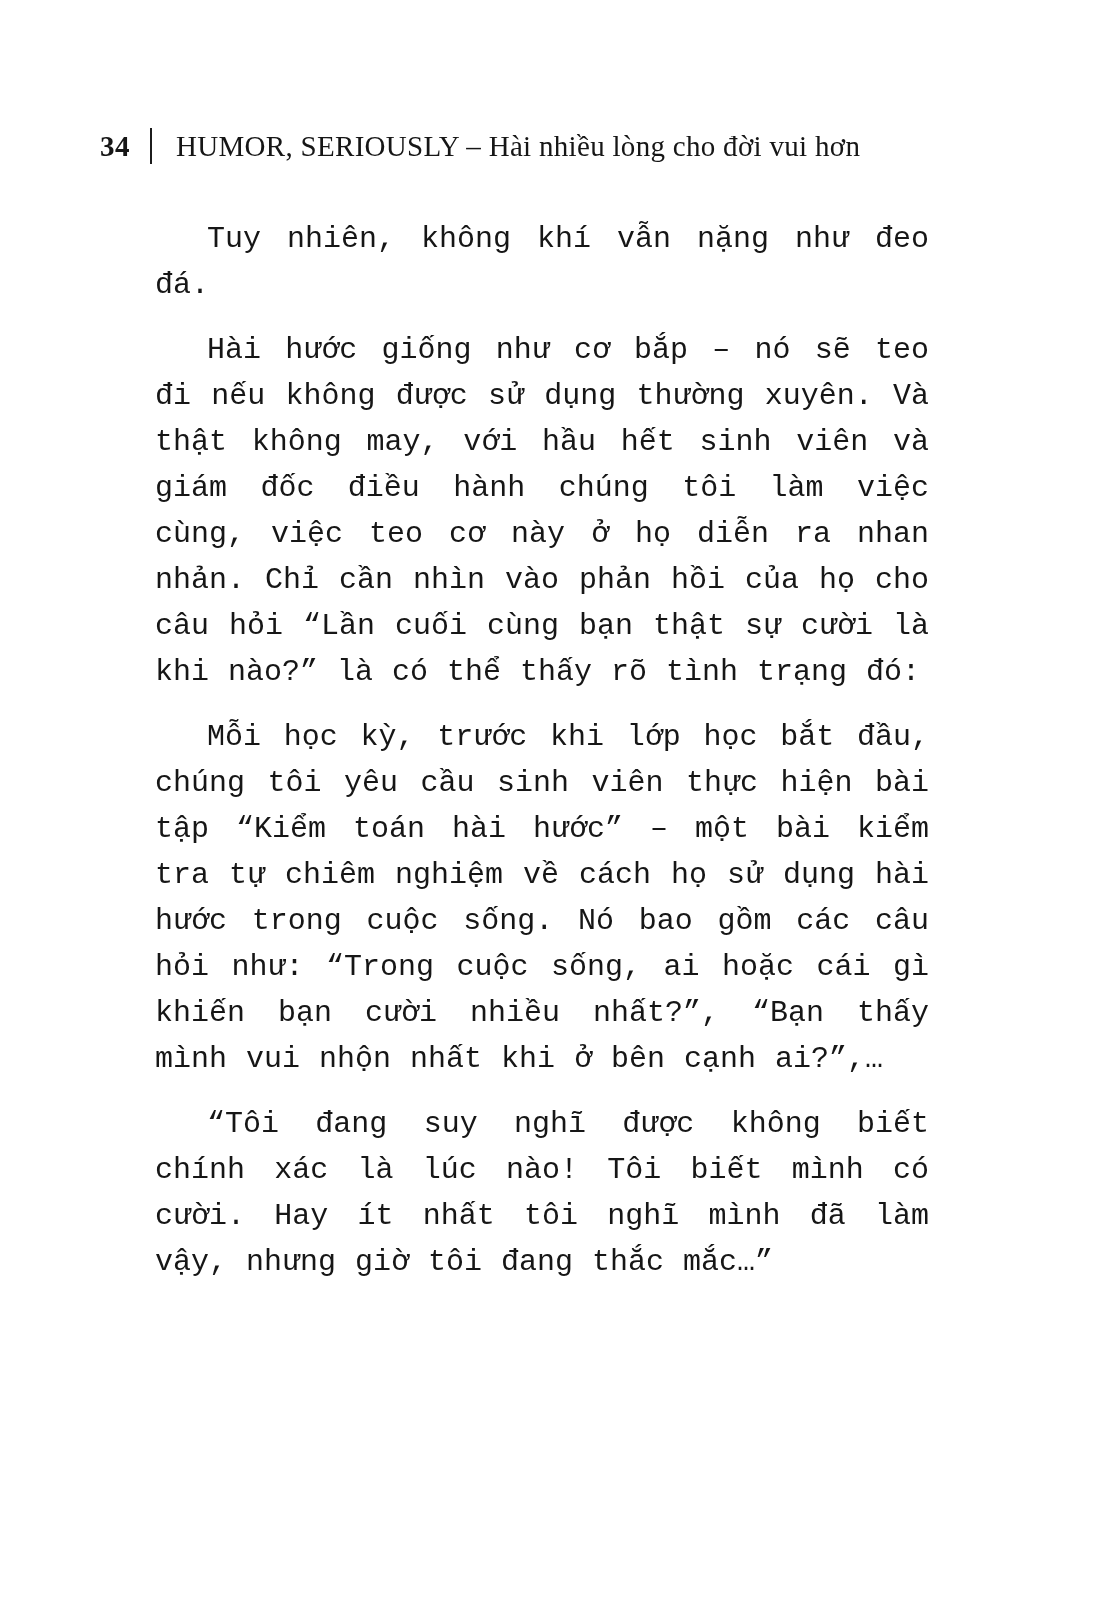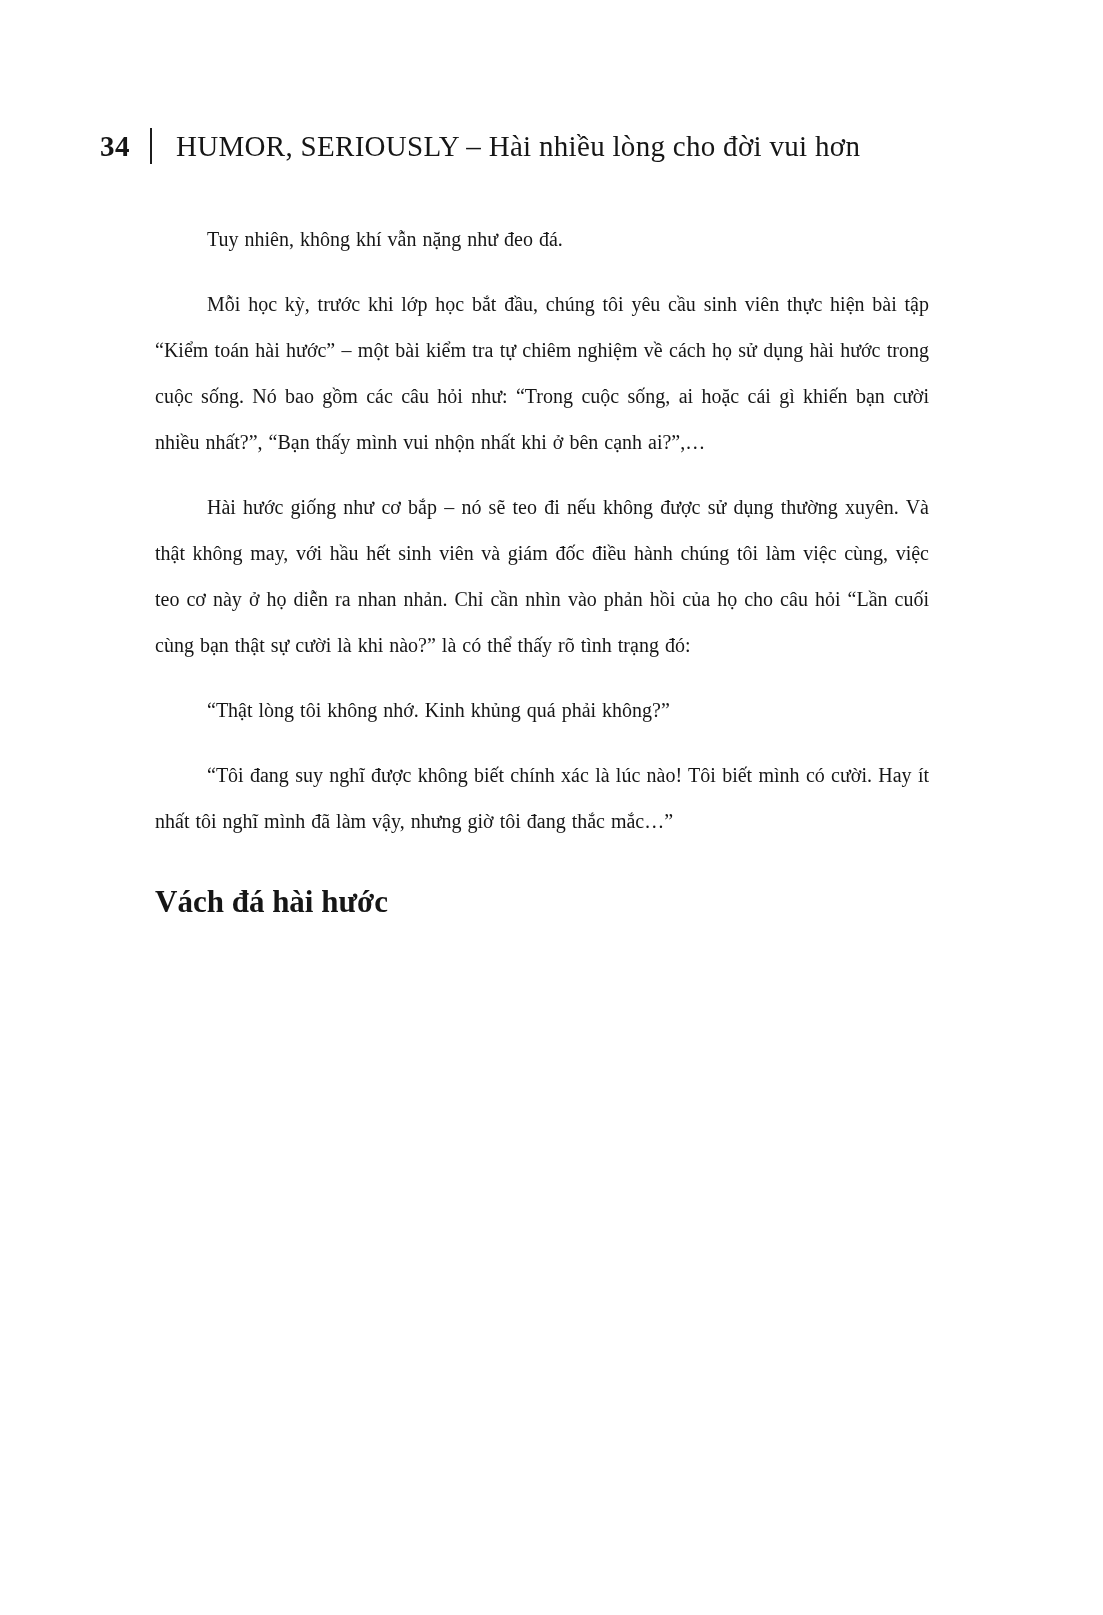--- a/index.html
+++ b/index.html
@@ -47,25 +47,26 @@
   }
   
   .text-block {
     position: absolute;
     top: 216px;
     left: 155px;
     width: 790px;
   }
   .para {
     margin: 0 16px 19px 0;
-    font-size: 20px;
+    font-size: 30px;
     line-height: 46px;
     text-align: justify;
     text-indent: 52px;
     word-spacing: 1px;
+    font-family: Liberation Mono, monospace;
   }
   .para.continues {
     text-align-last: justify;
     margin-bottom: 0;
   }
   .section-heading {
     margin: 37px 0 35px 0;
     font-size: 31px;
     line-height: 42px;
     font-weight: bold;
@@ -79,20 +80,18 @@
 <div class="page">
 
   <header class="running-head">
     <span class="page-num">34</span>
     <span class="head-sep"></span>
     <span class="head-title">HUMOR, SERIOUSLY – Hài nhiều lòng cho đời vui hơn</span>
   </header>
 
   <main class="text-block">
     <p class="para">Tuy nhiên, không khí vẫn nặng như đeo đá.</p>
+    <p class="para">Hài hước giống như cơ bắp – nó sẽ teo đi nếu không được sử dụng thường xuyên. Và thật không may, với hầu hết sinh viên và giám đốc điều hành chúng tôi làm việc cùng, việc teo cơ này ở họ diễn ra nhan nhản. Chỉ cần nhìn vào phản hồi của họ cho câu hỏi “Lần cuối cùng bạn thật sự cười là khi nào?” là có thể thấy rõ tình trạng đó:</p>
     <p class="para">Mỗi học kỳ, trước khi lớp học bắt đầu, chúng tôi yêu cầu sinh viên thực hiện bài tập “Kiểm toán hài hước” – một bài kiểm tra tự chiêm nghiệm về cách họ sử dụng hài hước trong cuộc sống. Nó bao gồm các câu hỏi như: “Trong cuộc sống, ai hoặc cái gì khiến bạn cười nhiều nhất?”, “Bạn thấy mình vui nhộn nhất khi ở bên cạnh ai?”,…</p>
-    <p class="para">Hài hước giống như cơ bắp – nó sẽ teo đi nếu không được sử dụng thường xuyên. Và thật không may, với hầu hết sinh viên và giám đốc điều hành chúng tôi làm việc cùng, việc teo cơ này ở họ diễn ra nhan nhản. Chỉ cần nhìn vào phản hồi của họ cho câu hỏi “Lần cuối cùng bạn thật sự cười là khi nào?” là có thể thấy rõ tình trạng đó:</p>
-    <p class="para">“Thật lòng tôi không nhớ. Kinh khủng quá phải không?”</p>
     <p class="para">“Tôi đang suy nghĩ được không biết chính xác là lúc nào! Tôi biết mình có cười. Hay ít nhất tôi nghĩ mình đã làm vậy, nhưng giờ tôi đang thắc mắc…”</p>
-    <h2 class="section-heading">Vách đá hài hước</h2>
   </main>
 
 </div>
 
 </body></html>

